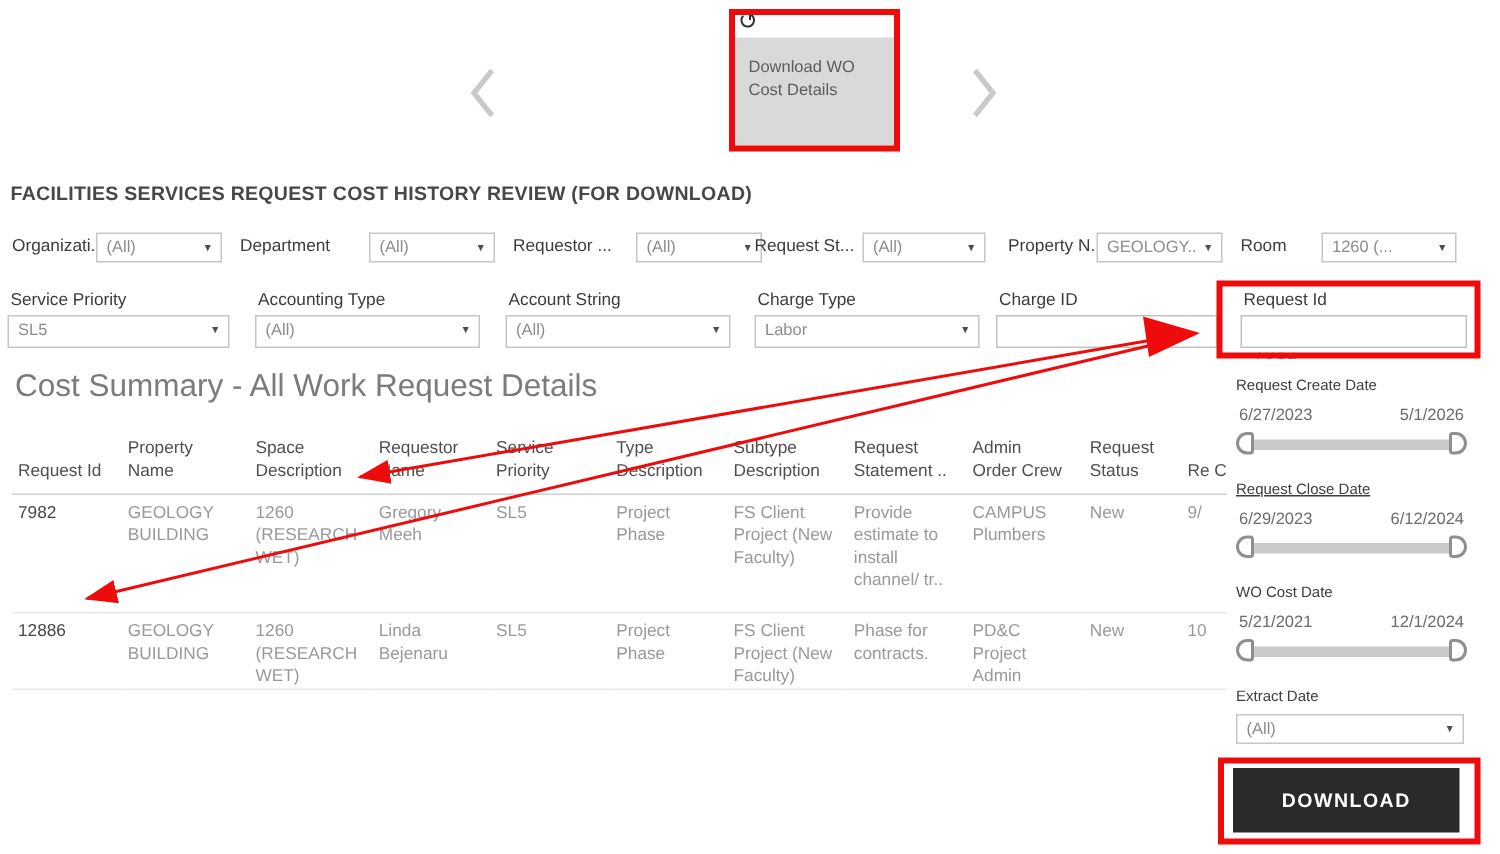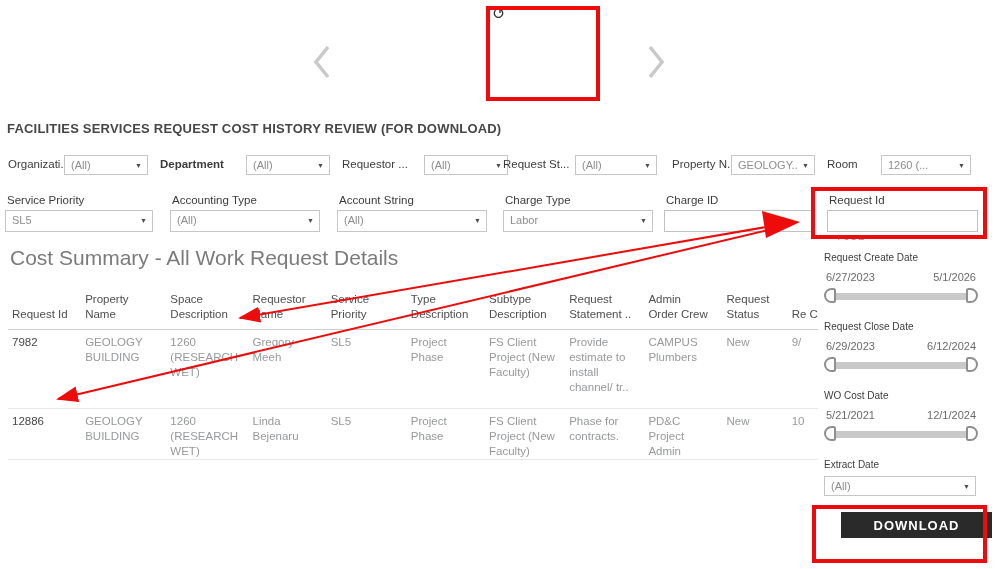--- a/index.html
+++ b/index.html
@@ -43,49 +43,50 @@
   
   .rp-label{position:absolute;left:824px;font-size:10px;color:#3d3d3d;white-space:nowrap;}
   .rp-dates{position:absolute;left:826px;width:150px;display:flex;justify-content:space-between;font-size:11px;color:#6b6b6b;gap:33px;}
   .rp-track{position:absolute;left:827px;width:148px;height:7px;background:#c9c9c9;border-radius:4px;cursor:pointer;}
   .rp-handle{position:absolute;top:-5px;width:12px;height:15px;background:#fff;border:2px solid #8f8f8f;box-sizing:border-box;}
   .rp-handle.left{left:-3px;border-radius:9px 3px 3px 9px;}
   .rp-handle.right{right:-3px;border-radius:3px 9px 9px 3px;}
 
   #extract-label{top:459px;}
   #extract-select{left:824px;top:476px;width:152px;}
-  #download-btn{position:absolute;left:822px;top:512px;width:151px;height:26px;background:#2a2a2a;color:#fff;
+  #download-btn{position:absolute;left:822px;top:512px;width:151px;height:43px;background:#2a2a2a;color:#fff;
                 border:none;font-family:"Liberation Sans",sans-serif;font-size:13px;font-weight:bold;
-                letter-spacing:1px;cursor:pointer;margin-left:19px;}
+                letter-spacing:1px;cursor:pointer;}
 
   
   #annotations{position:absolute;left:0;top:0;pointer-events:none;z-index:50;}
 </style>
 </head>
 <body>
 
 <div class="stage">
 
   <svg id="chev-left" class="chev" viewBox="0 0 20 34">
     <polyline points="16,2 4,17 16,32" fill="none" stroke="#c9c9c9" stroke-width="3.5"></polyline>
   </svg>
   <span id="refresh-icon">↺</span>
+  <div id="tab2" class="tab">Download WO  Cost Details</div>
   <svg id="chev-right" class="chev" viewBox="0 0 20 34">
     <polyline points="4,2 16,17 4,32" fill="none" stroke="#c9c9c9" stroke-width="3.5"></polyline>
   </svg>
 
   <div id="page-title">FACILITIES SERVICES REQUEST COST HISTORY REVIEW (FOR DOWNLOAD)</div>
 
   <div id="filters-row1">
       <span class="flabel" style="left: 8px; top: 158px;">Organizati...</span>
       <div class="selbox" style="left: 64px; top: 155px; width: 84px;">
         <span class="selval">(All)</span>
         <span class="caret">▼</span>
       </div>
-      <span class="flabel" style="left: 160px; top: 158px; font-weight: bold;">Department</span>
+      <span class="flabel" style="left: 160px; top: 158px;">Department</span>
       <div class="selbox" style="left: 246px; top: 155px; width: 84px;">
         <span class="selval">(All)</span>
         <span class="caret">▼</span>
       </div>
       <span class="flabel" style="left: 342px; top: 158px;">Requestor ...</span>
       <div class="selbox" style="left: 424px; top: 155px; width: 84px;">
         <span class="selval">(All)</span>
         <span class="caret">▼</span>
       </div>
       <span class="flabel" style="left: 503px; top: 158px;">Request St...</span>
@@ -201,21 +202,21 @@
   <div id="sliders">
       <div class="rp-label" style="top: 252px;">Request Create Date</div>
       <div class="rp-dates" style="top: 271px;">
         <span>6/27/2023</span>
         <span>5/1/2026</span>
       </div>
       <div class="rp-track" style="top: 293px;">
         <div class="rp-handle left"></div>
         <div class="rp-handle right"></div>
       </div>
-      <div class="rp-label" style="top: 321px;">Request Close Date</div>
+      <div class="rp-label" style="top: 321px; text-decoration: underline;">Request Close Date</div>
       <div class="rp-dates" style="top: 340px;">
         <span>6/29/2023</span>
         <span>6/12/2024</span>
       </div>
       <div class="rp-track" style="top: 362px;">
         <div class="rp-handle left"></div>
         <div class="rp-handle right"></div>
       </div>
       <div class="rp-label" style="top: 390px;">WO Cost Date</div>
       <div class="rp-dates" style="top: 409px;">

